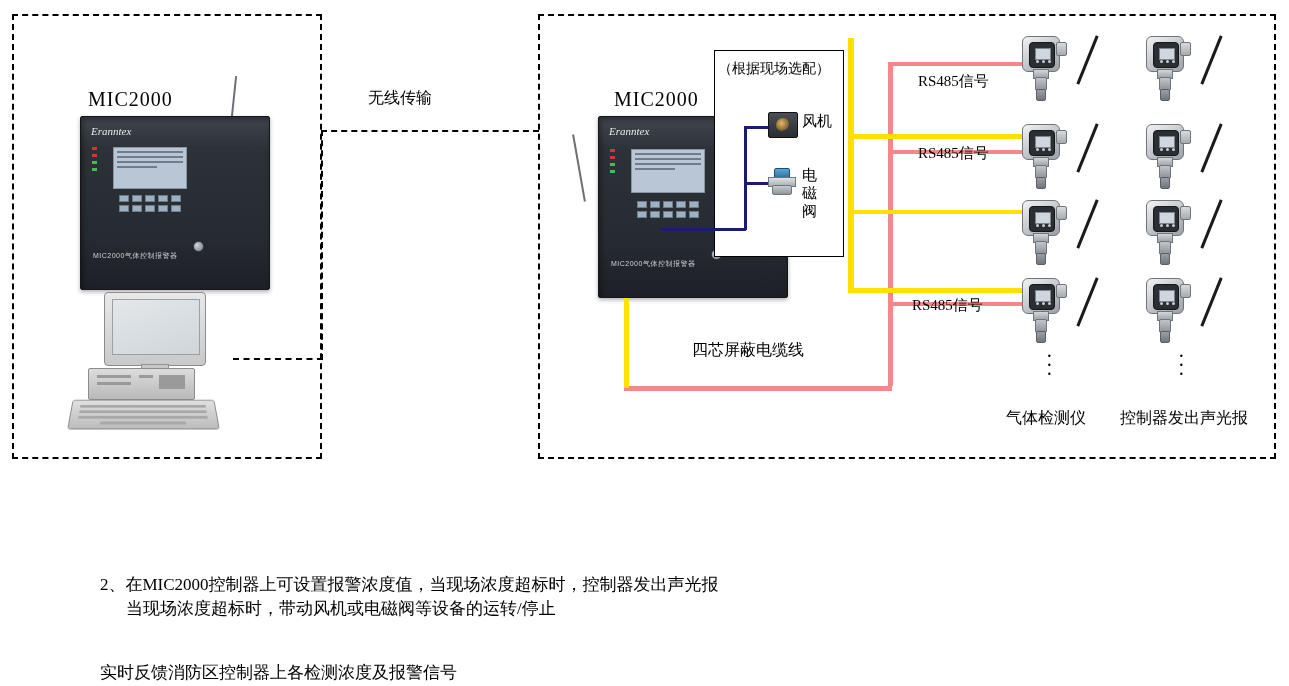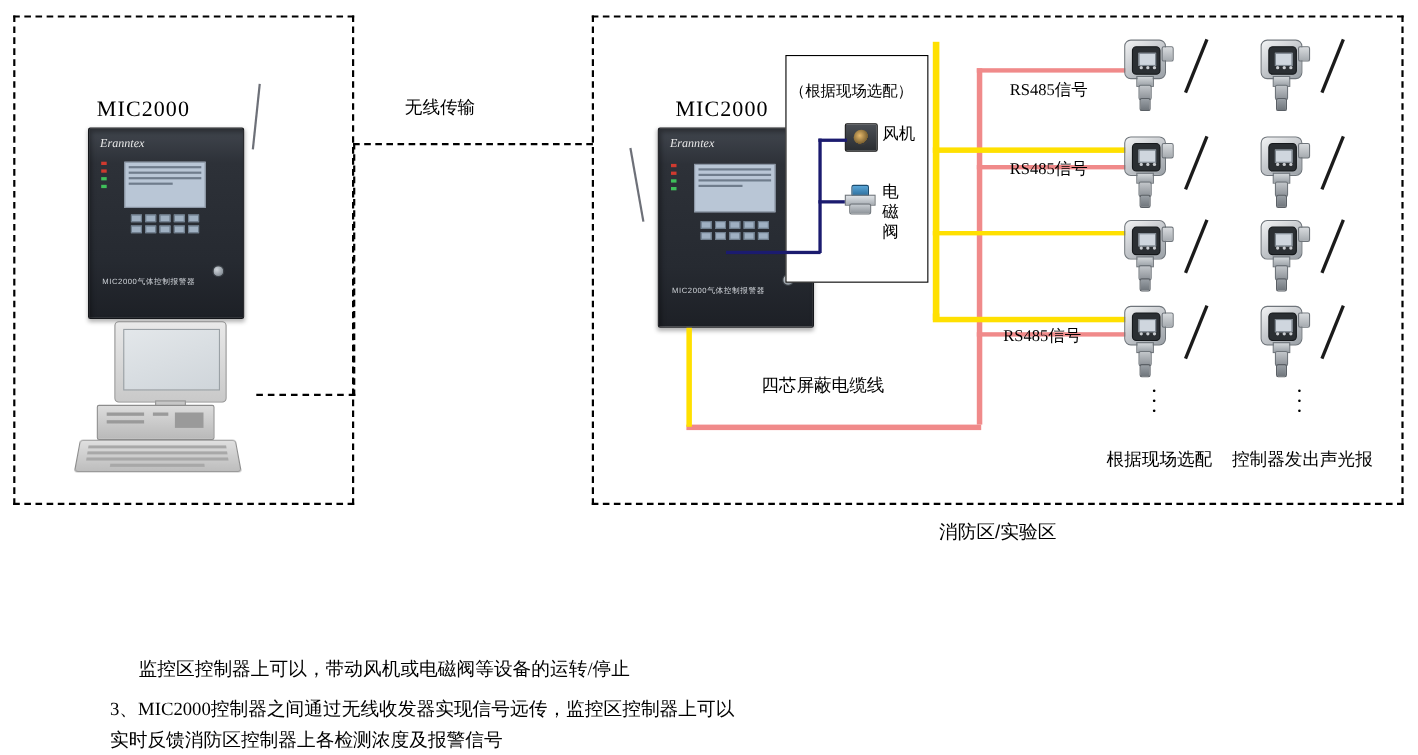--- a/index.html
+++ b/index.html
@@ -9,21 +9,21 @@
   .abs{position:absolute;}
 
   
   .zone{position:absolute;border:2px dashed #000;box-sizing:border-box;}
   .zone-label{position:absolute;font-size:17px;text-align:center;font-family:"Liberation Sans",sans-serif;}
 
   
   .panel-wrap{position:absolute;}
   .panel-title{position:absolute;font-size:20px;font-family:"Liberation Serif",serif;letter-spacing:1px;}
   .panel-body{position:absolute;background:linear-gradient(180deg,#41464e 0%,#2d3138 18%,#262a31 70%,#1d2026 100%);
-    border:1px solid #14161a;border-radius:2px;box-shadow:2px 3px 5px rgba(0,0,0,.35) inset,0 2px 4px rgba(0,0,0,.3);}
+    border:1px solid #14161a;border-radius:2px;box-shadow:2px 3px 5px rgba(0,0,0,.35) inset,0 2px 4px rgba(0,0,0,.3);padding-left:48px;}
   .panel-brand{position:absolute;color:#e8e8e8;font-style:italic;font-size:11px;font-family:"Liberation Serif",serif;}
   .panel-screen{position:absolute;background:#b9c6d6;border:1px solid #8a95a3;}
   .panel-screen .line{height:2px;background:#6f7c8c;margin:3px 3px 0 3px;}
   .leds{position:absolute;}
   .led{width:5px;height:3px;background:#cf3a2f;margin-bottom:4px;}
   .led.g{background:#3fbf5a;}
   .keys{position:absolute;display:flex;gap:3px;}
   .key{width:8px;height:5px;background:#9fb0c2;border:1px solid #6d7c8b;}
   .panel-sub{position:absolute;color:#cfd3d8;font-size:7px;letter-spacing:.5px;font-family:"Liberation Sans",sans-serif;}
   .knob{position:absolute;width:9px;height:9px;border-radius:50%;background:radial-gradient(circle at 35% 35%,#cfd4da,#6d7780);border:1px solid #3a3f45;}
@@ -138,21 +138,20 @@
     <div class="kb-row" style="left:8px;top:5px;width:128px;"></div>
     <div class="kb-row" style="left:8px;top:11px;width:128px;"></div>
     <div class="kb-row" style="left:8px;top:17px;width:128px;"></div>
     <div class="kb-row" style="left:30px;top:23px;width:84px;"></div>
   </div>
 
   <div class="lbl-cn" style="left:368px;top:88px;">无线传输</div>
   <div class="abs" style="left:321px;top:130px;width:218px;height:0;border-top:2px dashed #000;"></div>
 
   <div class="zone" style="left:538px;top:14px;width:738px;height:445px;"></div>
-  <div class="zone-label" style="left:538px;top:472px;width:738px;">消防区/实验区</div>
 
   <div class="panel-wrap" style="left:580px;top:90px;width:150px;height:210px;">
     <div class="panel-title" style="left:34px;top:-2px;">MIC2000</div>
     <div class="antenna" style="left:-2px;top:44px;height:68px;transform:rotate(-10deg);"></div>
     <div class="panel-body" style="left:18px;top:26px;width:140px;height:180px;">
       <div class="panel-brand" style="left:10px;top:8px;">Eranntex</div>
       <div class="leds" style="left:11px;top:32px;">
         <div class="led"></div>
           <div class="led"></div>
           <div class="led g"></div>
@@ -177,21 +176,21 @@
           <div class="key"></div>
           <div class="key"></div>
           <div class="key"></div>
       </div>
       <div class="panel-sub" style="left:12px;top:142px;">MIC2000气体控制报警器</div>
       <div class="knob" style="left:112px;top:132px;"></div>
     </div>
   </div>
 
   <div class="devbox" style="left:714px;top:50px;width:128px;height:205px;"></div>
-  <div class="lbl-cn" style="left:718px;top:74px;font-size:14px;text-align:right;">（根据现场选配）</div>
+  <div class="lbl-cn" style="left:718px;top:60px;font-size:14px;text-align:right;">（根据现场选配）</div>
 
   <div class="fan" style="left:768px;top:112px;"></div>
   <div class="lbl-cn" style="left:802px;top:112px;font-size:15px;">风机</div>
 
   <div class="valve" style="left:766px;top:168px;">
     <div class="top"></div>
       <div class="mid"></div>
       <div class="bot"></div>
   </div>
   <div class="lbl-cn" style="left:802px;top:166px;font-size:15px;width:16px;line-height:18px;white-space:normal;">电磁阀</div>
@@ -344,22 +343,22 @@
     <div class="det-side" style="left:34px;top:6px;width:9px;height:12px;"></div>
     <div class="det-neck" style="left:11px;top:33px;width:14px;height:8px;"></div>
     <div class="det-body" style="left:13px;top:41px;width:10px;height:12px;"></div>
     <div class="det-tip" style="left:14px;top:53px;width:8px;height:10px;"></div>
   </div>
   <div class="probe" style="left:1210px;top:276px;height:52px;"></div>
 
   <div class="dots" style="left:1046px;top:352px;">·<br>·<br>·</div>
   <div class="dots" style="left:1178px;top:352px;">·<br>·<br>·</div>
 
-  <div class="lbl-cn" style="left:1006px;top:408px;">根据现场选配</div>
+  <div class="lbl-cn" style="left:1006px;top:408px;">气体检测仪</div>
   <div class="lbl-cn" style="left:1120px;top:408px;">控制器发出声光报</div>
 
   <div class="notes" style="left:0;top:528px;width:1289px;height:150px;">
-    <div class="n" style="left:126px;top:68px;">监控区控制器上可以，带动风机或电磁阀等设备的运转/停止</div>
-    <div class="n" style="left:100px;top:104px;">3、MIC2000控制器之间通过无线收发器实现信号远传，监控区控制器上可以</div>
+    <div class="n" style="left:100px;top:44px;">2、在MIC2000控制器上可设置报警浓度值，当现场浓度超标时，控制器发出声光报</div>
+    <div class="n" style="left:126px;top:68px;">当现场浓度超标时，带动风机或电磁阀等设备的运转/停止</div>
     <div class="n" style="left:100px;top:132px;">实时反馈消防区控制器上各检测浓度及报警信号</div>
   </div>
 
 </div>
 
 </body></html>

